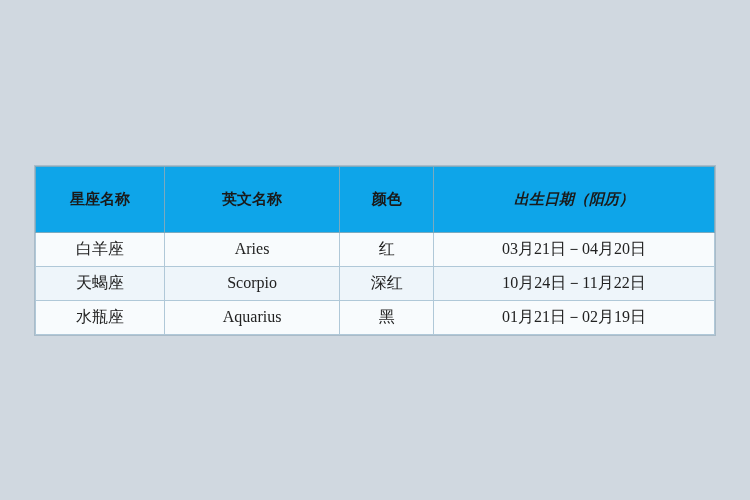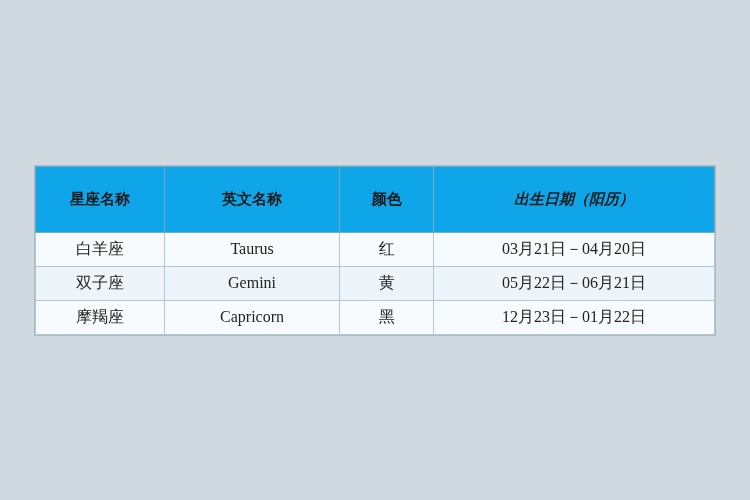--- a/index.html
+++ b/index.html
@@ -55,31 +55,31 @@
       <tr>
         <th class="col-cn">星座名称</th>
         <th class="col-en">英文名称</th>
         <th class="col-color">颜色</th>
         <th class="col-date">出生日期（阳历）</th>
       </tr>
     </thead>
     <tbody id="table-body">
     <tr>
           <td>白羊座</td>
-          <td>Taurus</td>
+          <td>Aries</td>
           <td>红</td>
           <td>03月21日－04月20日</td>
         </tr>
         <tr>
-          <td>双子座</td>
-          <td>Gemini</td>
-          <td>黄</td>
-          <td>05月22日－06月21日</td>
+          <td>天蝎座</td>
+          <td>Scorpio</td>
+          <td>深红</td>
+          <td>10月24日－11月22日</td>
         </tr>
         <tr>
-          <td>摩羯座</td>
-          <td>Capricorn</td>
+          <td>水瓶座</td>
+          <td>Aquarius</td>
           <td>黑</td>
-          <td>12月23日－01月22日</td>
+          <td>01月21日－02月19日</td>
         </tr>
       </tbody>
   </table>
 </div>
 
 </body></html>

